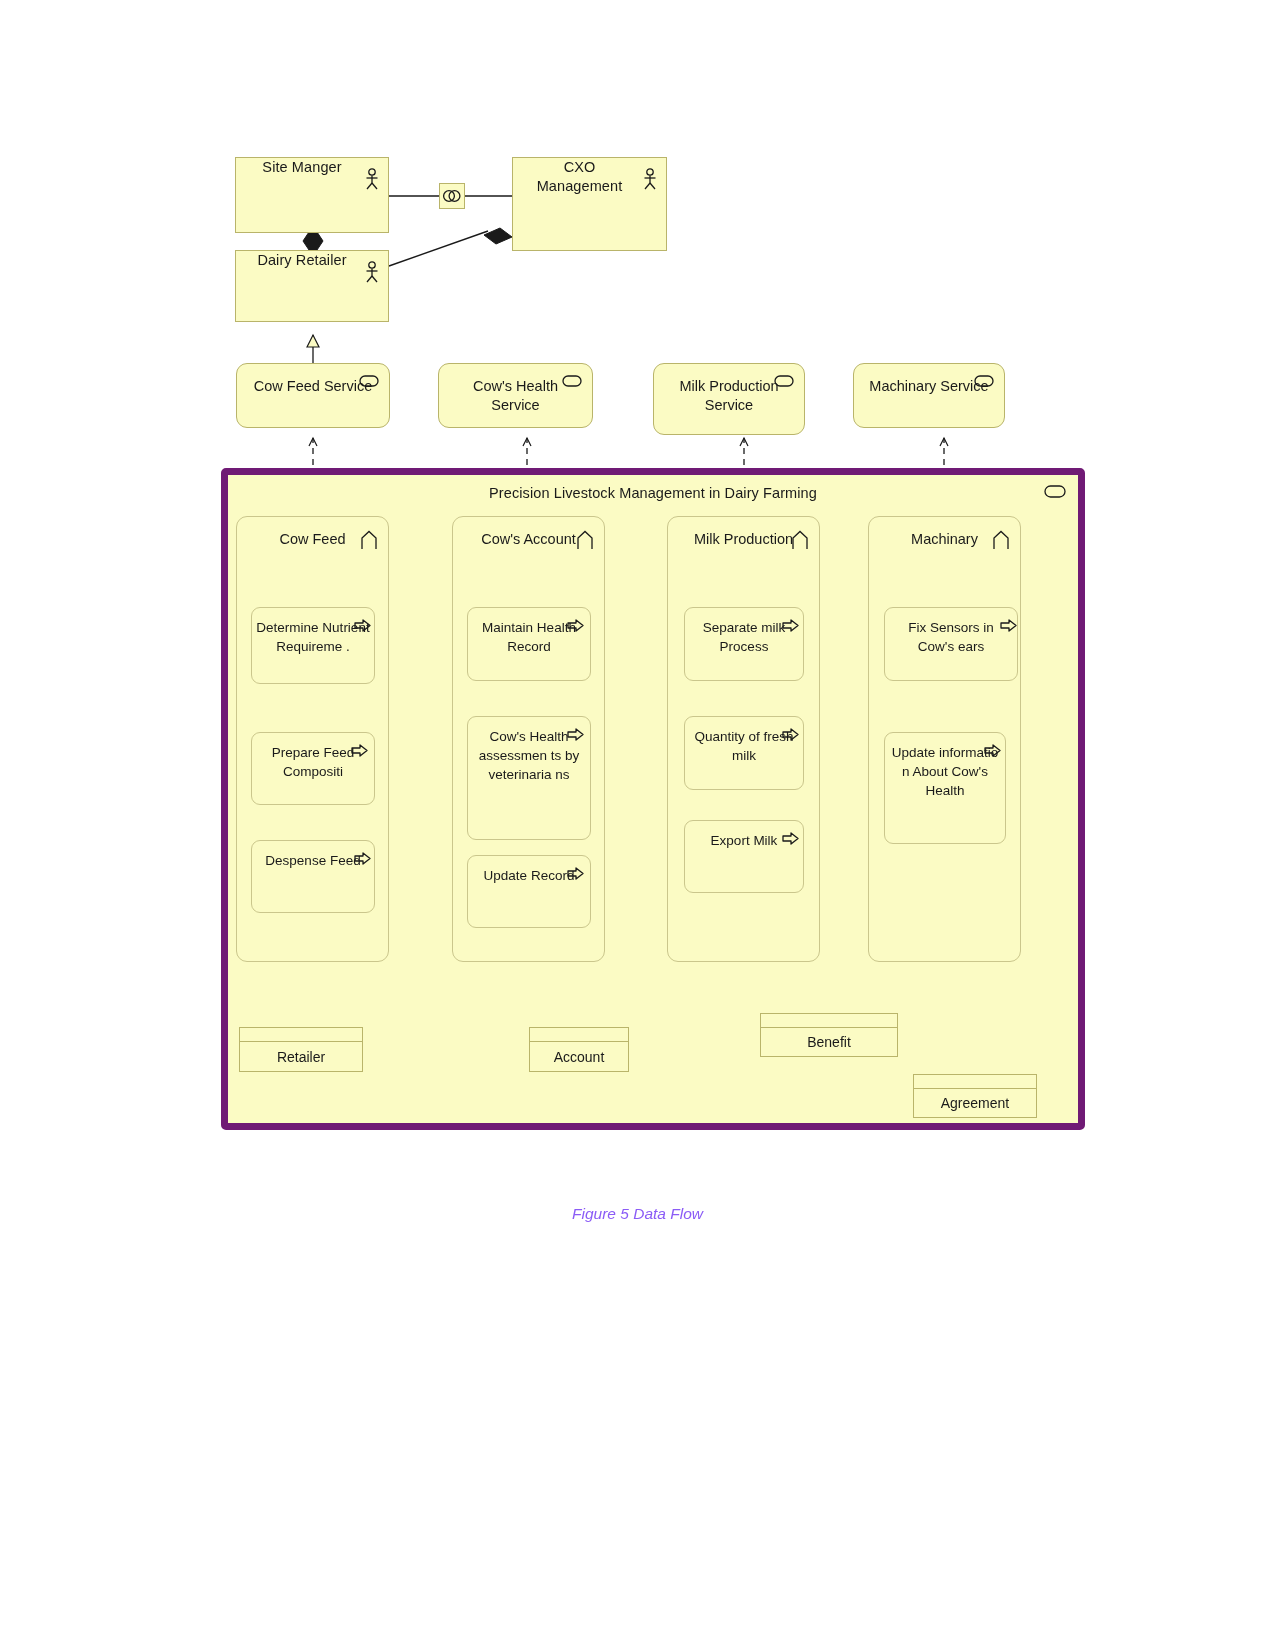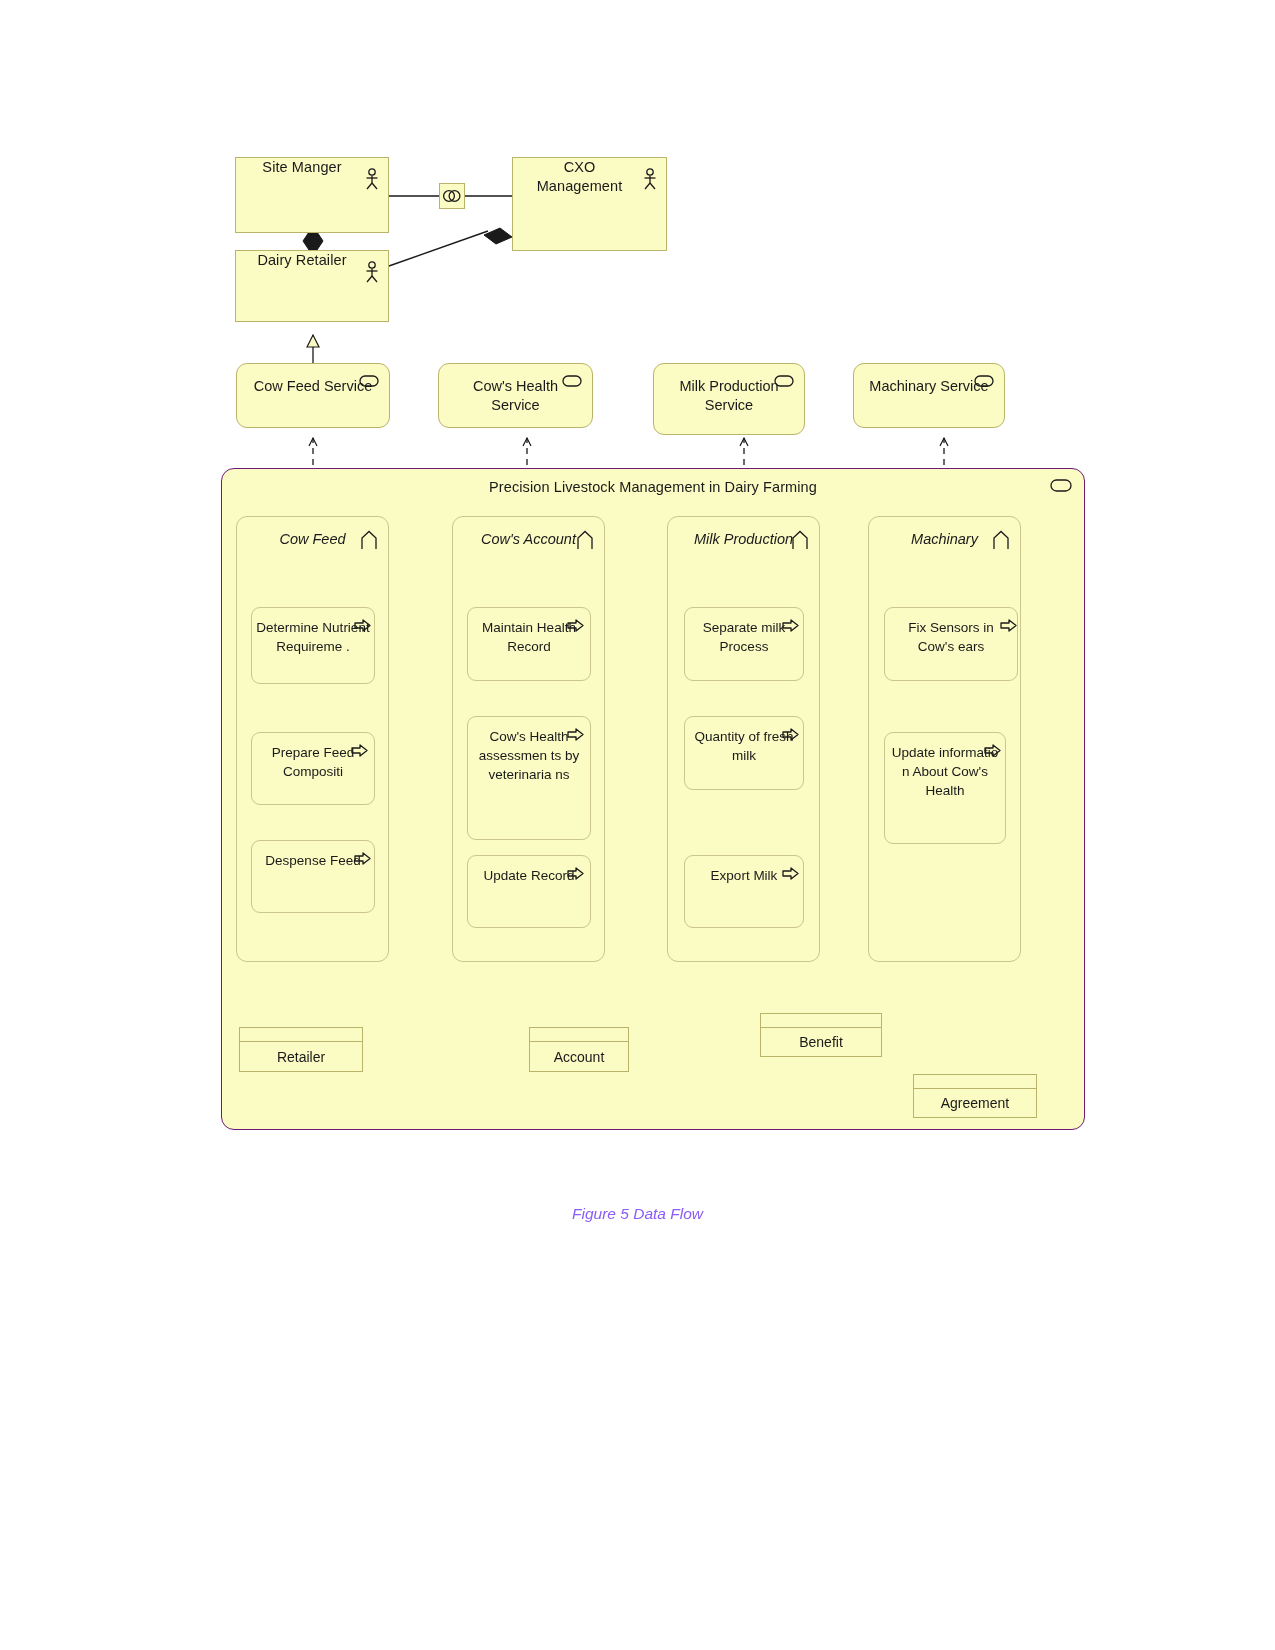--- a/index.html
+++ b/index.html
@@ -68,21 +68,20 @@
   .function-node {
     border-radius: 11px;
     padding-top: 13px;
     background: #fbfbc4;
     border: 1px solid #cac68c;
   }
   .function-node .node-label {
     font-size: 14.5px;
     line-height: 19px;
     padding: 0 10px;
-    font-style: italic;
   }
 
   .process-node {
     position: absolute;
     box-sizing: border-box;
     background: #fbfbc4;
     border: 1px solid #cac68c;
     border-radius: 9px;
     display: flex;
     align-items: flex-start;
@@ -115,22 +114,22 @@
     display: flex;
     align-items: center;
     justify-content: center;
     font-size: 14px;
   }
 
   .container-node {
     position: absolute;
     box-sizing: border-box;
     background: #fbfbc4;
-    border: 1px solid #701a75;
-    border-radius: 13px;
+    border: 7px solid #701a75;
+    border-radius: 5px;
   }
   .container-title {
     position: absolute;
     top: 10px;
     left: 0;
     width: 100%;
     text-align: center;
     font-size: 14.5px;
     letter-spacing: 0.1px;
   }
@@ -384,21 +383,21 @@
 
   <div class="process-node" style="left:684px; top:716px; width:120px; height:74px;">
     <span class="node-label">Quantity of fresh milk</span>
     <span class="icon" style="right:4px; top:11px;">
       <svg width="17" height="13" viewBox="0 0 17 13">
         <path d="M1,4 L9,4 L9,1 L16,6.5 L9,12 L9,9 L1,9 z" fill="none" stroke="#1a1a1a" stroke-width="1.3" stroke-linejoin="round"></path>
       </svg>
     </span>
   </div>
 
-  <div class="process-node" style="left:684px; top:855px; width:120px; height:73px;">
+  <div class="process-node" style="left:684px; top:820px; width:120px; height:73px;">
     <span class="node-label">Export Milk</span>
     <span class="icon" style="right:4px; top:11px;">
       <svg width="17" height="13" viewBox="0 0 17 13">
         <path d="M1,4 L9,4 L9,1 L16,6.5 L9,12 L9,9 L1,9 z" fill="none" stroke="#1a1a1a" stroke-width="1.3" stroke-linejoin="round"></path>
       </svg>
     </span>
   </div>
 
   <div class="node function-node" style="left:868px; top:516px; width:153px; height:446px;">
     <span class="node-label">Machinary</span>
@@ -430,21 +429,21 @@
   <div class="object-node" style="left:239px; top:1027px; width:124px; height:45px;">
     <div class="obj-bar"></div>
     <div class="obj-body">Retailer</div>
   </div>
 
   <div class="object-node" style="left:529px; top:1027px; width:100px; height:45px;">
     <div class="obj-bar"></div>
     <div class="obj-body">Account</div>
   </div>
 
-  <div class="object-node" style="left:760px; top:1013px; width:122px; height:44px;">
+  <div class="object-node" style="left:760px; top:1013px; width:138px; height:44px;">
     <div class="obj-bar"></div>
     <div class="obj-body">Benefit</div>
   </div>
 
   <div class="object-node" style="left:913px; top:1074px; width:124px; height:44px;justify-content:flex-end;">
     <div class="obj-bar"></div>
     <div class="obj-body">Agreement</div>
   </div>
 
   <div class="caption" style="top:1205px;">Figure 5 Data Flow</div>

